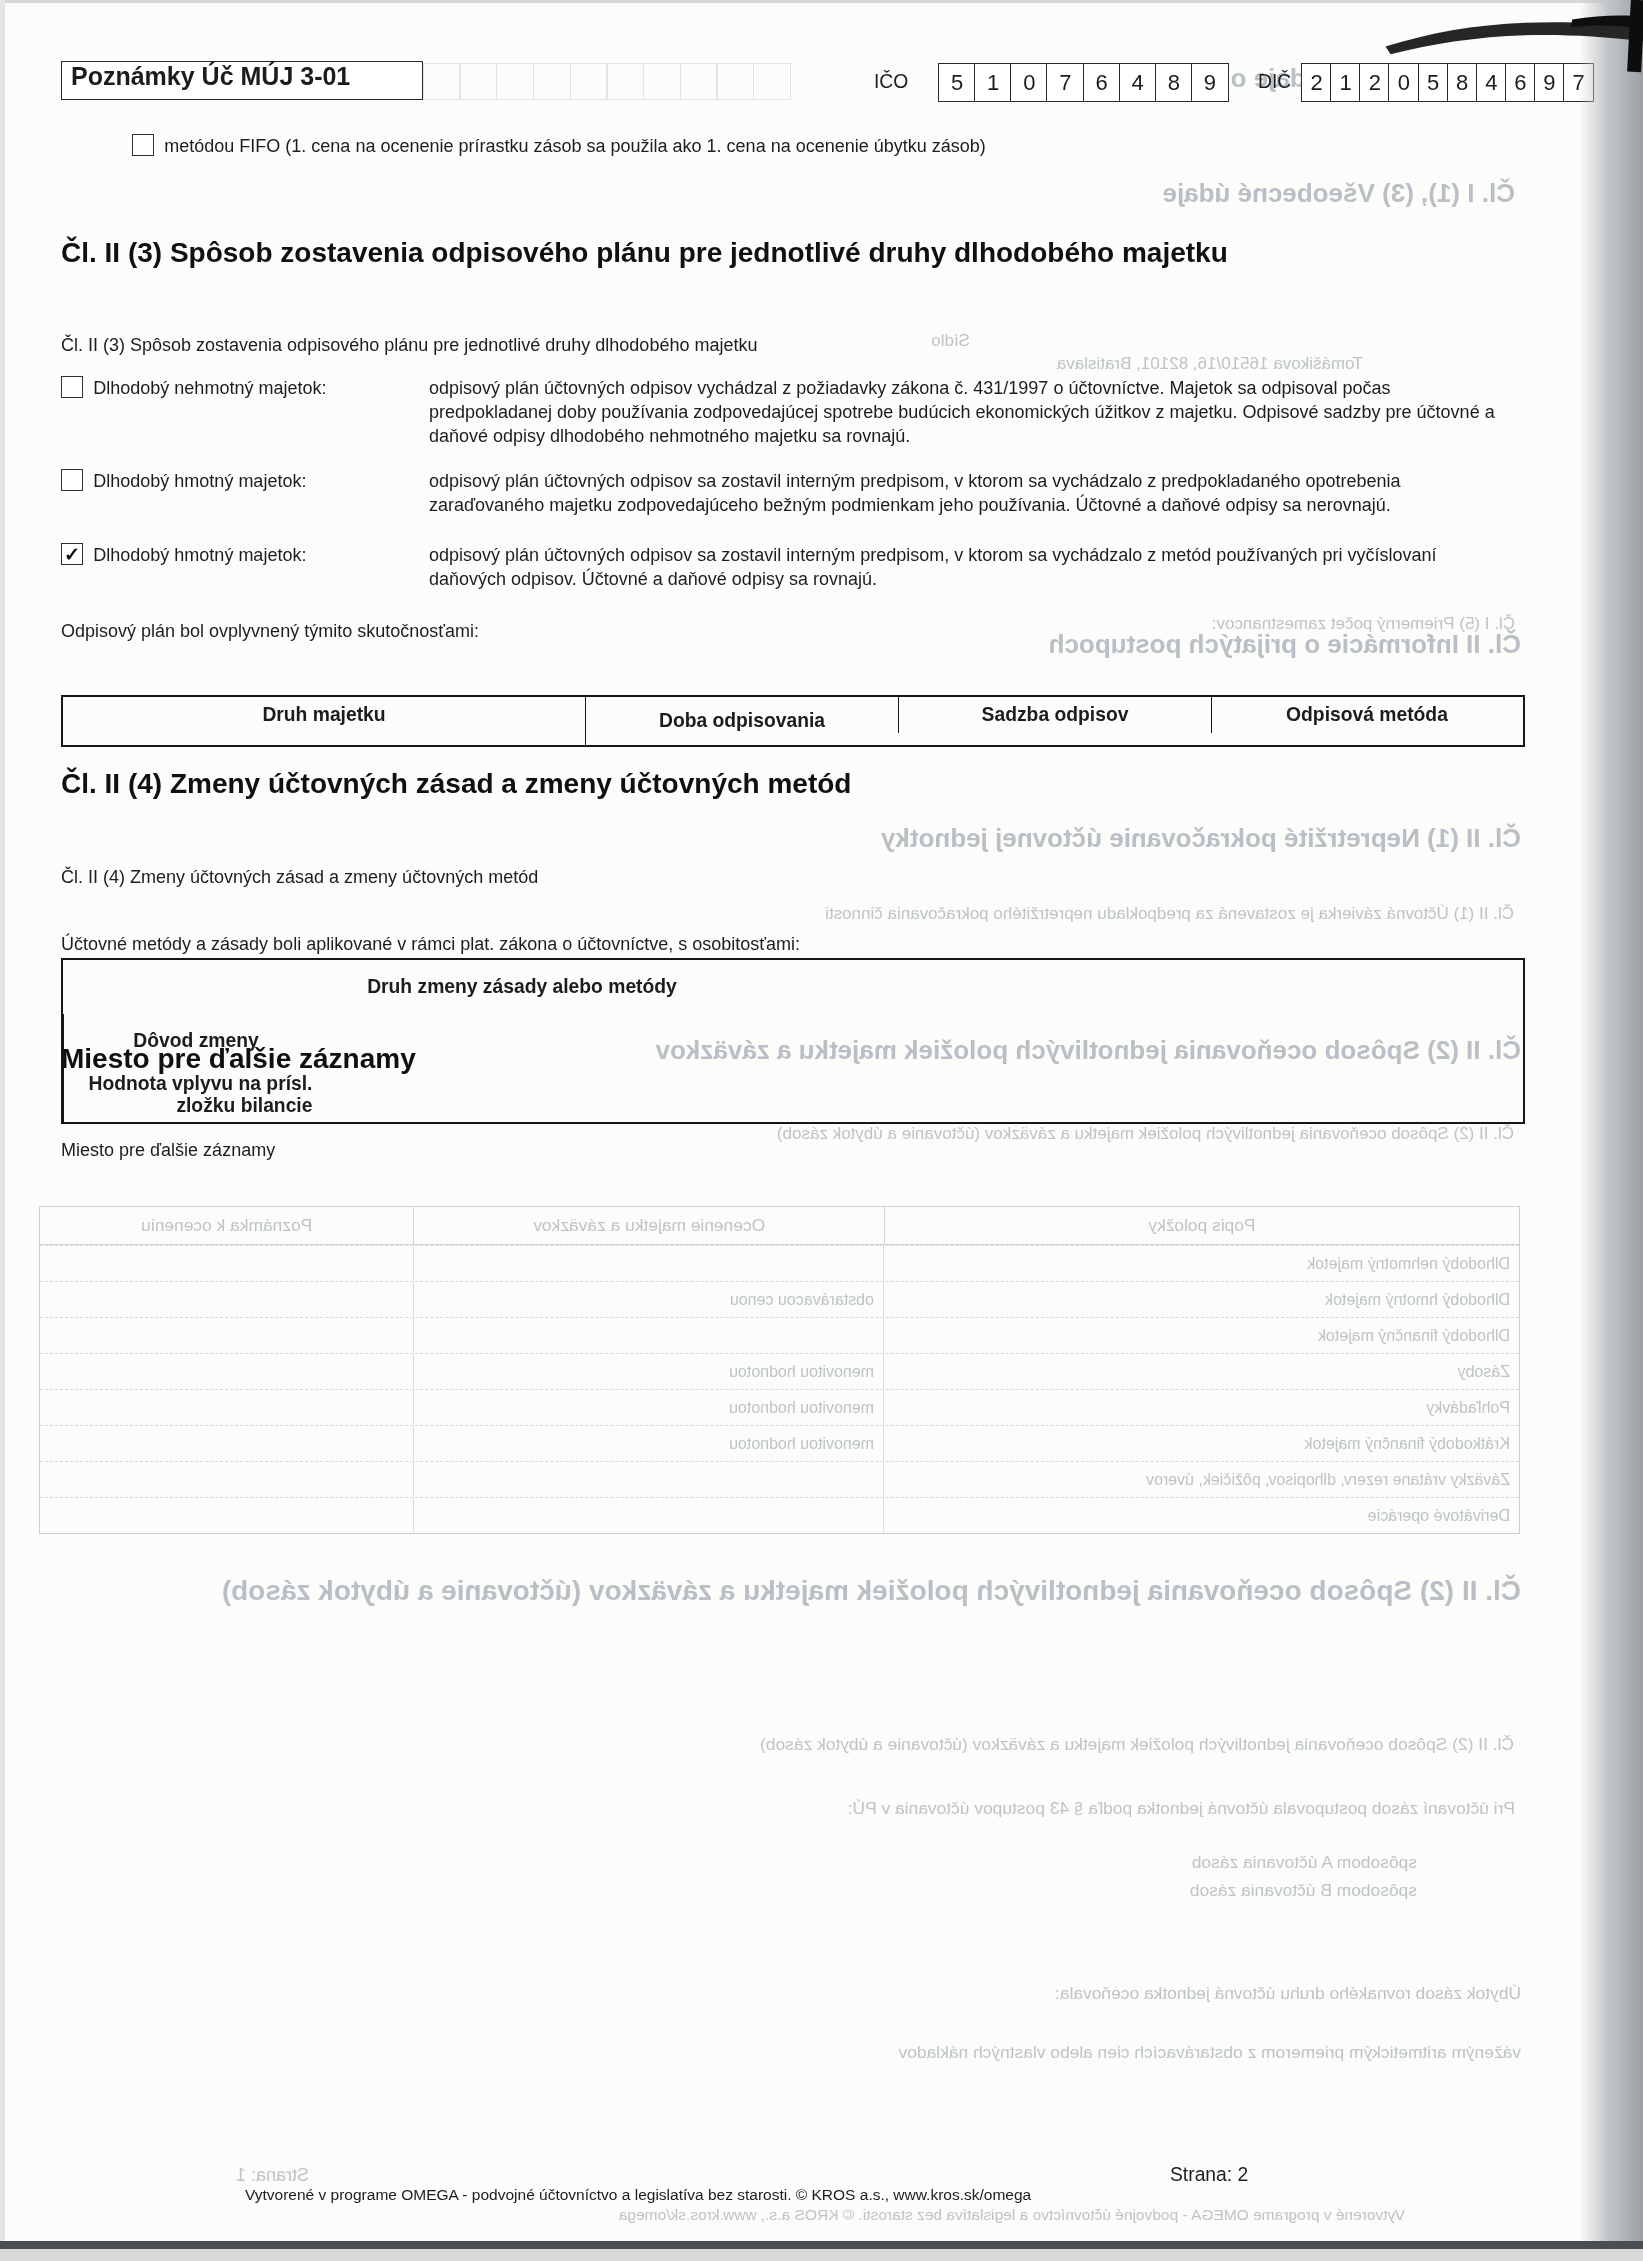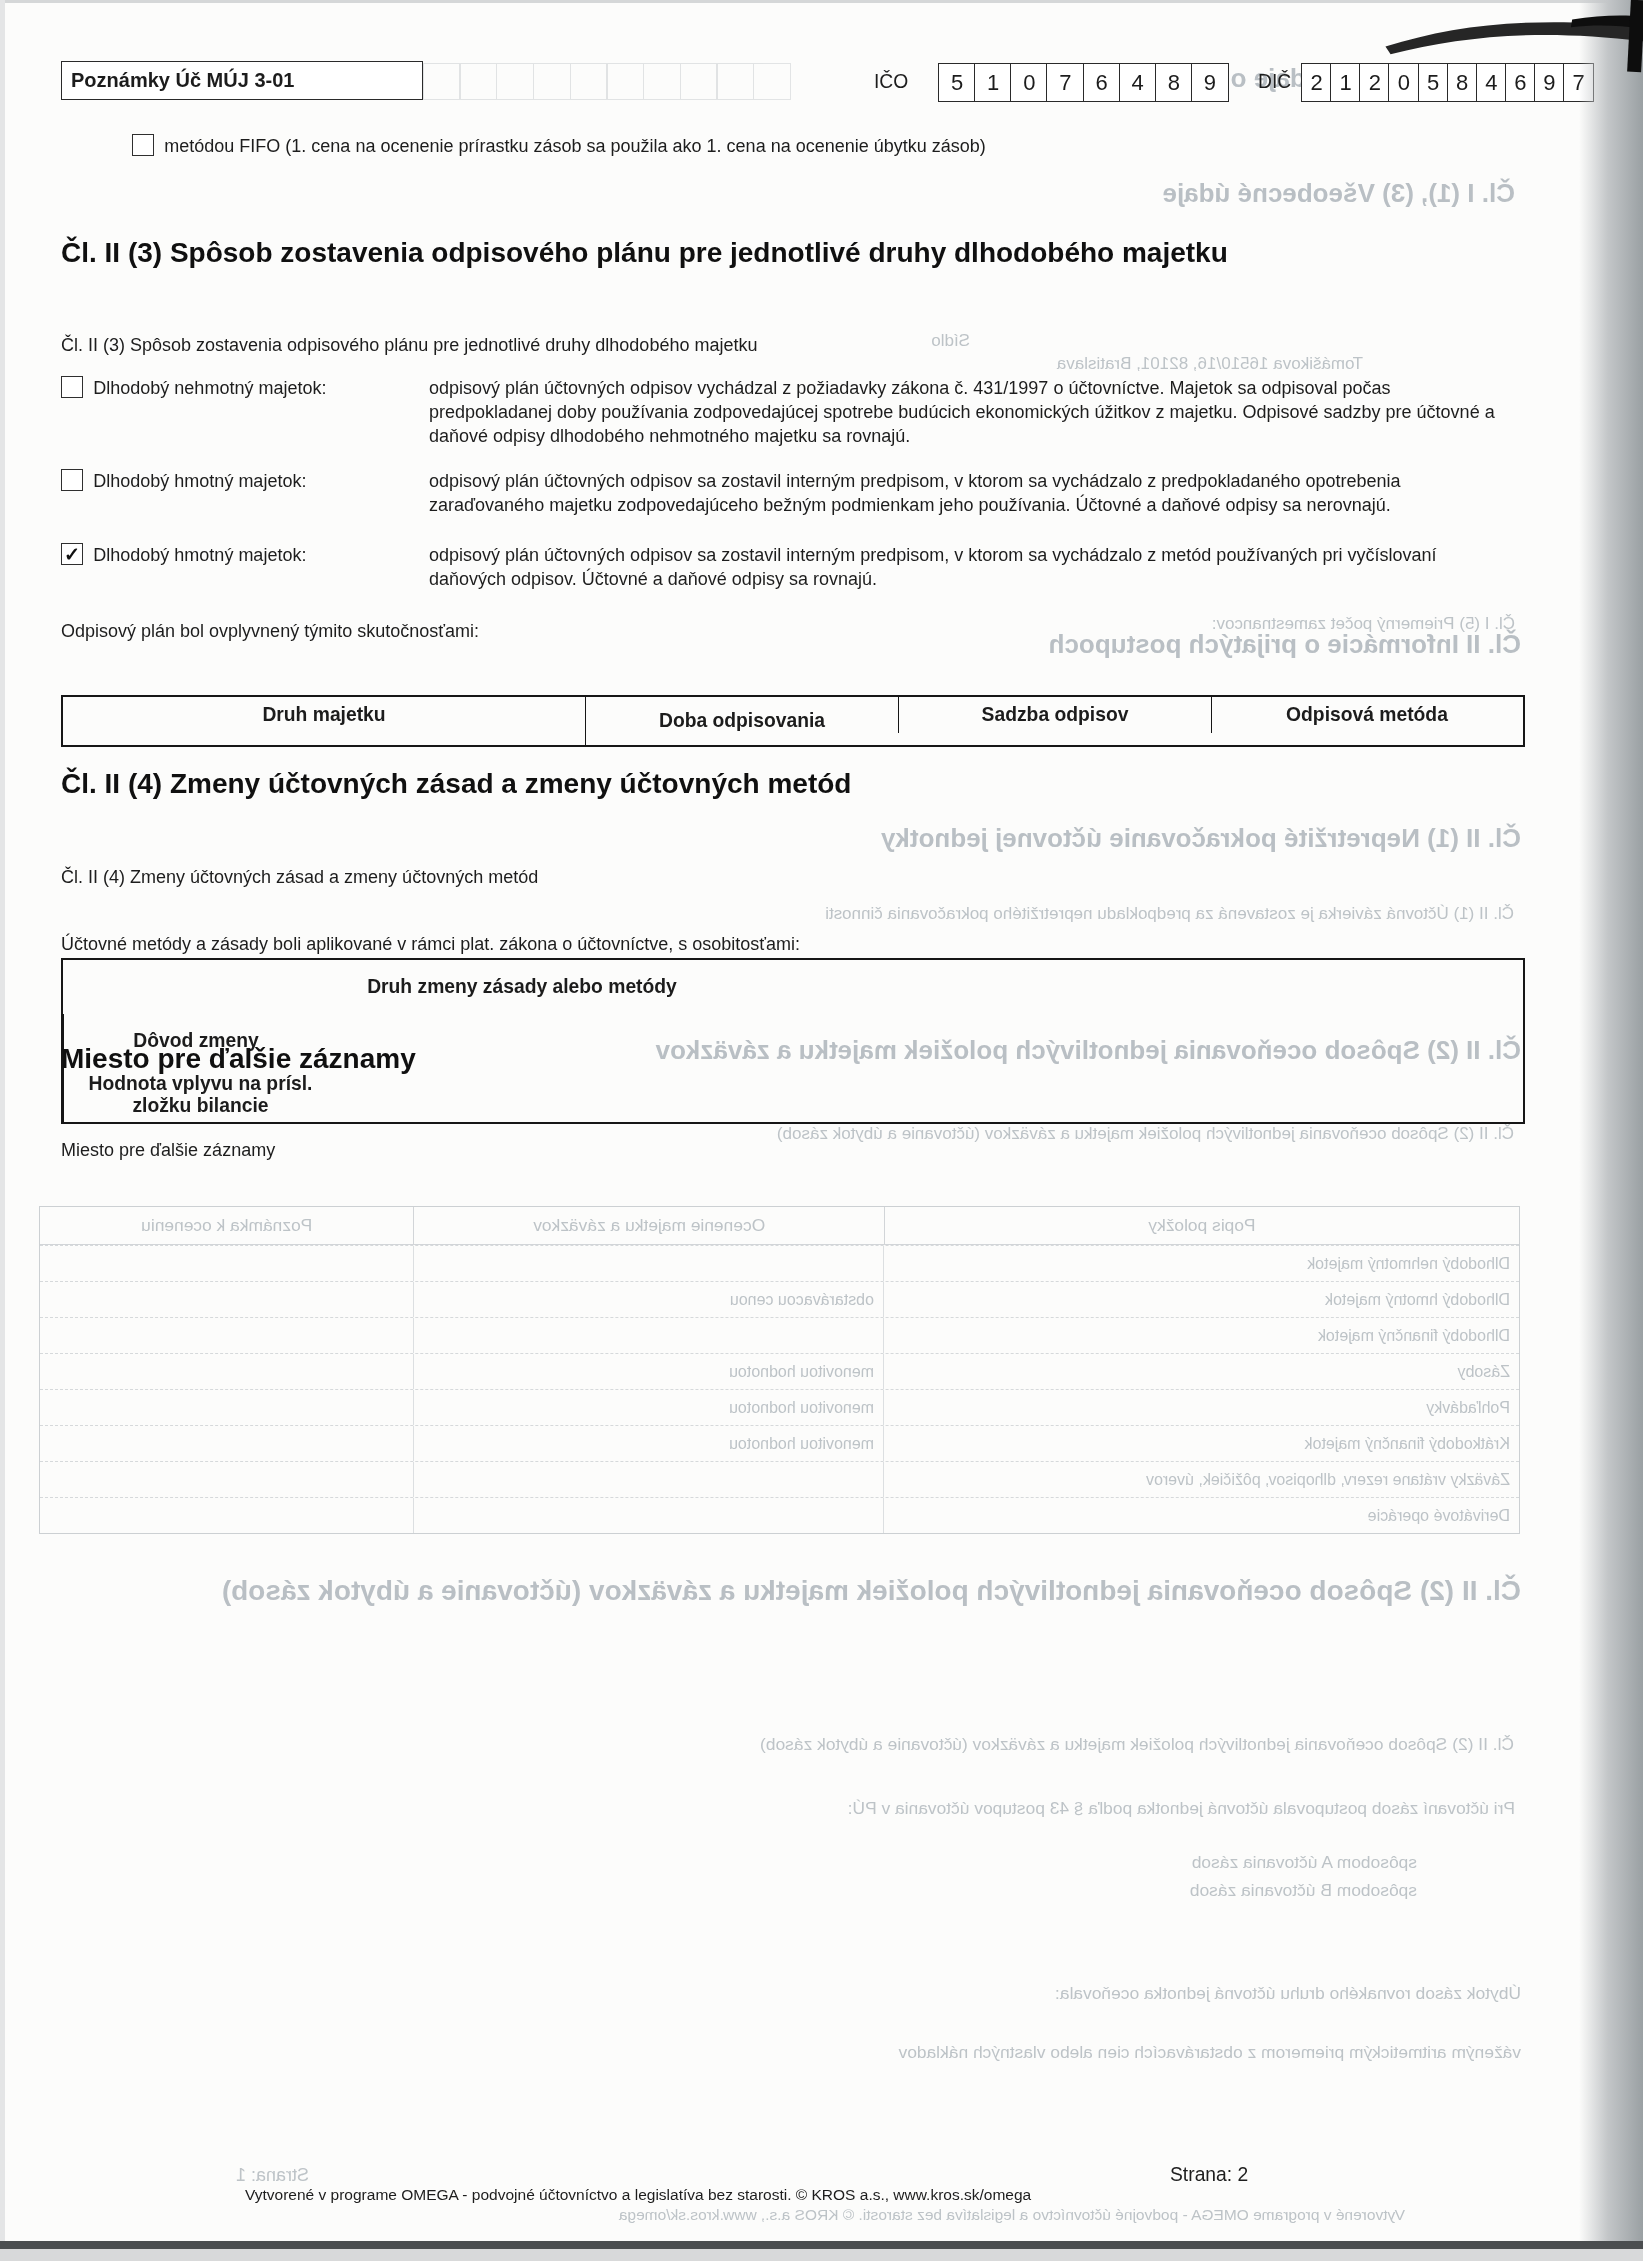--- a/index.html
+++ b/index.html
@@ -2,31 +2,31 @@
 <html style="font-size:10.3px"><head>
 <meta charset="utf-8">
 <style>
   html,body{margin:0;padding:0;}
   body{width:1643px;height:2261px;background:#e9eaea;font-family:"Liberation Sans", sans-serif;}
   .page{position:absolute;left:0;top:0;width:1643px;height:2261px;background:#fcfcfb;overflow:hidden;color:#1c1c1c;}
   .abs{position:absolute;}
   .txt{font-size:18px;line-height:24px;color:#1d1d1d;}
   .h1{font-size:28px;font-weight:bold;color:#101010;letter-spacing:0;}
   
-  .code-box{left:61px;top:61px;width:351px;height:37px;border:1.9px solid #2a2a2a;display:flex;align-items:center;padding-left:9px;font-size:20px;font-weight:bold;background:#fff;}
+  .code-box{left:61px;top:61px;width:351px;height:37px;border:1.9px solid #2a2a2a;display:flex;align-items:flex-start;padding-left:9px;font-size:25px;font-weight:bold;background:#fff;}
   .idlabel{font-size:19.3px;color:#1d1d1d;}
   .cells{display:flex;}
   .cells span{width:36px;height:37px;border:1.9px solid #2a2a2a;margin-left:-1.9px;display:flex;align-items:center;justify-content:center;font-size:22px;background:#fff;}
   .cells.narrow span{width:29px;}
   
   .cb{width:22px;height:22px;border:1.9px solid #2f2f2f;display:inline-flex;align-items:center;justify-content:center;font-size:19.3px;font-weight:bold;background:#fff;box-sizing:border-box;color:#111;}
   .cbrow{display:flex;align-items:flex-start;gap:10.3px;}
   
   .tbl{position:absolute;display:flex;border:2.6px solid #161616;background:transparent;}
-  .tbl .th{display:flex;align-items:center;justify-content:center;font-weight:bold;font-size:19.3px;border-left:1.9px solid #161616;text-align:center;white-space:pre-line;line-height:22px;}
+  .tbl .th{display:flex;align-items:center;justify-content:center;font-weight:bold;font-size:19.3px;border-left:1.9px solid #161616;text-align:right;white-space:pre-line;line-height:22px;}
   .tbl .th:first-child{border-left:none;}
   
   .ghost{position:absolute;transform:scaleX(-1);color:#bdc3c7;font-size:17.4px;line-height:22px;}
   .ghost.b{font-weight:bold;color:#b9bfc4;}
   .gtable{position:absolute;transform:scaleX(-1);border:1.3px solid #ccd0d3;color:#bdc3c7;}
   .gtable .ghead{display:flex;border-bottom:0.6px solid #d2d5d8;}
   .gtable .ghead div{display:flex;align-items:center;justify-content:center;font-size:17.4px;border-left:0.6px solid #d2d5d8;height:37px;}
   .gtable .ghead div:first-child{border-left:none;}
   .grow{display:flex;border-top:0.6px dashed #d6d9db;}
   .grow div{font-size:16px;height:35px;display:flex;align-items:center;padding:0 9px;border-left:0.6px solid #dcdfe1;box-sizing:border-box;overflow:hidden;}

